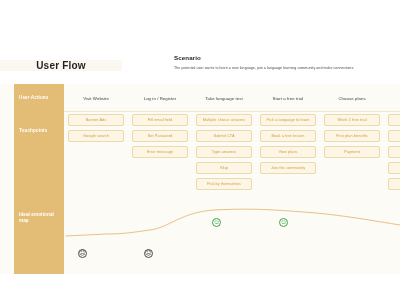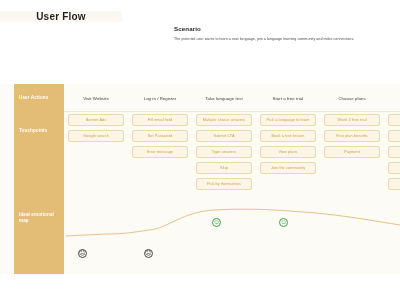--- a/index.html
+++ b/index.html
@@ -21,21 +21,21 @@
   }
 
   
   .header-band {
     position: absolute;
     left: 0;
     top: 11px;
     width: 400px;
     height: 60px;
     display: flex;
-    align-items: flex-start;
+    align-items: flex-end;
     gap: 44px;
   }
 
   .title-panel {
     width: 122px;
     background: #fbf8f1;
     display: flex;
     align-items: center;
     justify-content: center;
   }

